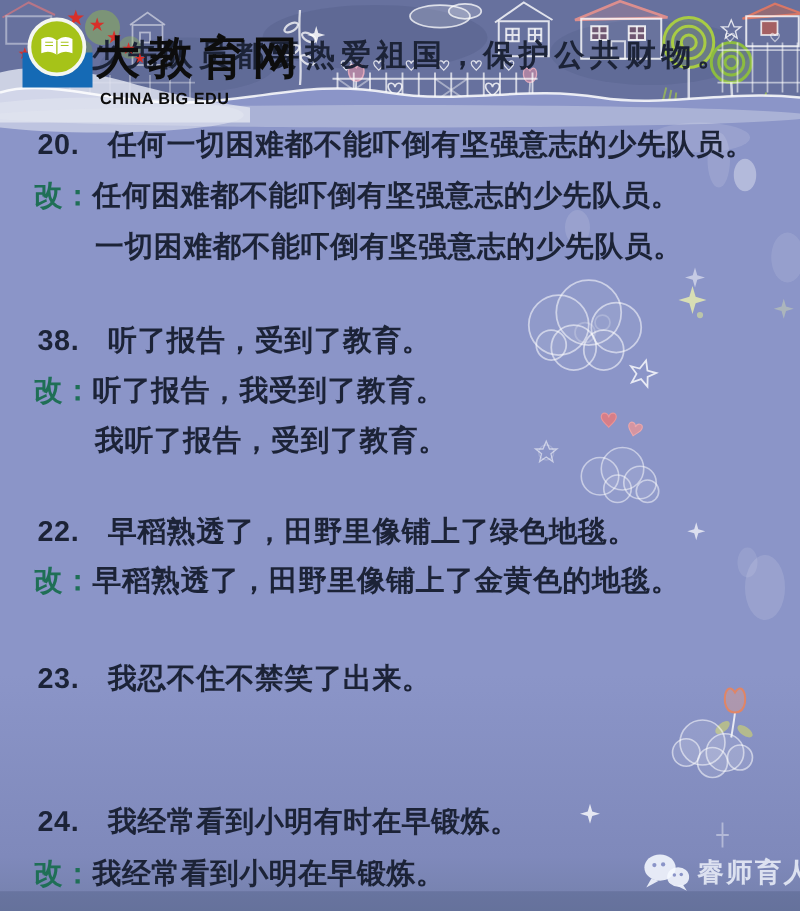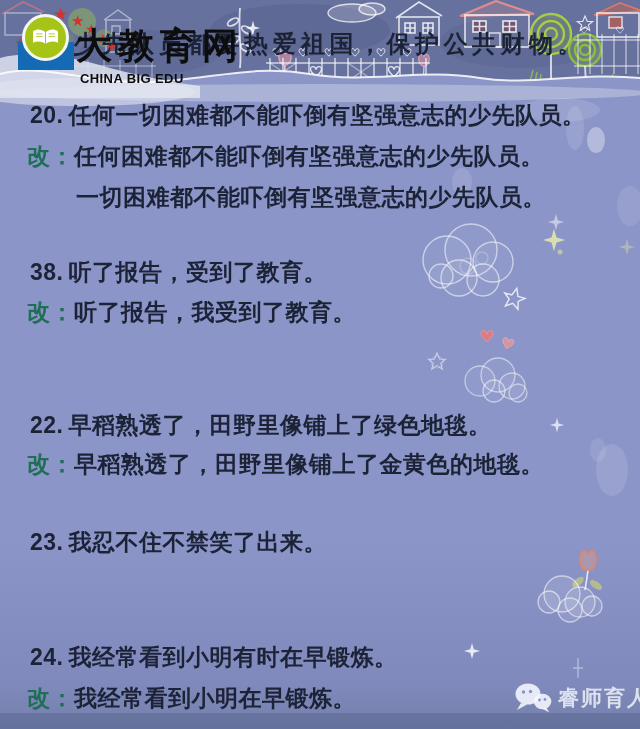--- a/index.html
+++ b/index.html
@@ -10,21 +10,21 @@
   }
   .bg{position:absolute;left:0;top:0;z-index:0;}
   .header-line{
     position:absolute;left:73px;top:28px;z-index:1;
     font-size:24px;letter-spacing:4.5px;color:#1c2337;font-weight:600;white-space:nowrap;text-align:right;
   }
   .line{
     position:absolute;z-index:2;font-size:23px;letter-spacing:0.5px;
     color:#1c2337;font-weight:600;white-space:nowrap;line-height:1;
   }
-  .line .num{margin-right:5px;}
+  .line .num{margin-right:23px;}
   .line .fix{color:#1f6f56;font-weight:700;}
   .logo{position:absolute;left:14px;top:6px;width:215px;height:82px;z-index:3;}
   .logo .star{position:absolute;color:#d8302a;line-height:1;}
   .logo .banner{position:absolute;left:4px;top:36px;width:56px;height:28px;background:#156ab5;}
   .logo .circle{
     position:absolute;left:8px;top:8px;width:47px;height:47px;border-radius:50%;
     background:#a6c318;border:3px solid #f4f6f0;box-sizing:border-box;
     display:flex;align-items:center;justify-content:center;
   }
   .logo .title{
@@ -257,20 +257,23 @@
   <div class="line" style="left:76px;top:186px">
     <span>一切困难都不能吓倒有坚强意志的少先队员。</span>
   </div>
 
   <div class="line" style="left:30px;top:261px">
     <span class="num">38.</span><span>听了报告，受到了教育。</span>
   </div>
   <div class="line" style="left:27px;top:301px">
     <span class="fix">改：</span><span>听了报告，我受到了教育。</span>
   </div>
+  <div class="line" style="left:76px;top:341px">
+    <span>我听了报告，受到了教育。</span>
+  </div>
 
   <div class="line" style="left:30px;top:414px">
     <span class="num">22.</span><span>早稻熟透了，田野里像铺上了绿色地毯。</span>
   </div>
   <div class="line" style="left:27px;top:453px">
     <span class="fix">改：</span><span>早稻熟透了，田野里像铺上了金黄色的地毯。</span>
   </div>
 
   <div class="line" style="left:30px;top:531px">
     <span class="num">23.</span><span>我忍不住不禁笑了出来。</span>

